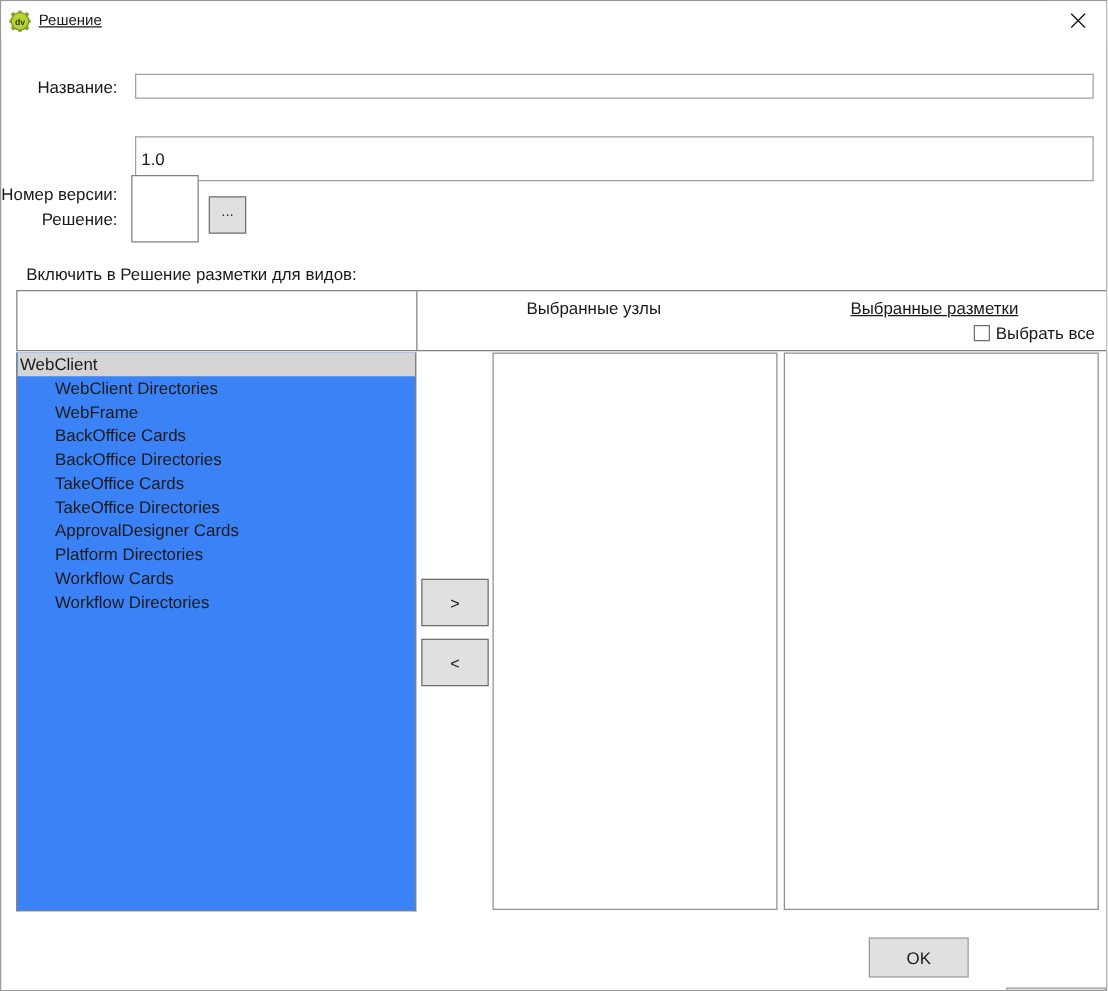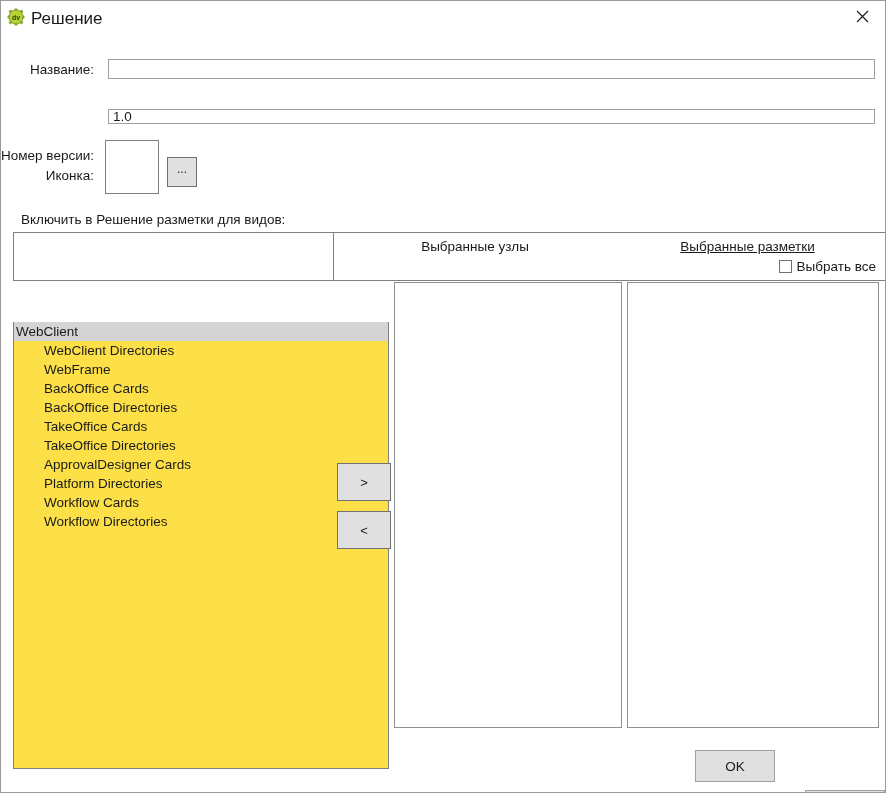--- a/index.html
+++ b/index.html
@@ -24,22 +24,23 @@
     position: absolute; left: 0; top: 0;
     width: 884px; height: 32px;
     background: #ffffff;
   }
   #app-icon {
     position: absolute; left: 6px; top: 7px;
     width: 18px; height: 18px;
   }
   #title-text {
     position: absolute; left: 30px; top: 8px;
-    font-size: 17px; color: #1a1a1a;
-    white-space: nowrap;
+    font-size: 12px; color: #1a1a1a;
+    white-space: nowrap;
+    text-decoration: underline;
   }
   #close-btn {
     position: absolute; right: 0; top: 0;
     width: 46px; height: 31px;
     display: flex; align-items: center; justify-content: center;
     background: #ffffff;
     cursor: default;
   }
   #close-btn svg { display: block; }
 
@@ -59,21 +60,21 @@
     font-size: 13.5px;
     color: #1a1a1a;
     padding: 0 4px;
     outline: none;
   }
 
   #lbl-name  { left: 0; top: 61px; width: 93px; }
   #inp-name  { left: 107px; top: 58px; width: 767px; height: 20px; }
 
   #lbl-ver   { left: 0; top: 111px; width: 93px; margin-top: 36px; }
-  #inp-ver   { left: 107px; top: 108px; width: 767px; height: 15px; }
+  #inp-ver   { left: 107px; top: 108px; width: 767px; height: 36px; }
 
   #lbl-icon  { left: 0; top: 167px; width: 93px; }
   #icon-box {
     position: absolute; left: 104px; top: 139px;
     width: 54px; height: 54px;
     background: #ffffff;
     border: 1px solid #808080;
   }
   #browse-btn {
     position: absolute; left: 166px; top: 156px;
@@ -134,26 +135,25 @@
     width: 13px; height: 13px;
     border: 1px solid #707070;
     background: #ffffff;
     display: inline-block;
     flex: 0 0 auto;
   }
 
   
   #tree-list {
     position: absolute; left: 12px; top: 281px;
-    width: 376px; height: 447px;
-    background: #fde047;
+    width: 320px; height: 447px;
+    background: #3b82f6;
     border: 1px solid #808080;
     border-top: none;
     overflow: hidden;
-    margin-top: 40px;
   }
   .tree-item {
     height: 19px;
     line-height: 19px;
     font-size: 13.5px;
     color: #1a1a1a;
     white-space: nowrap;
     padding-left: 4px;
     cursor: default;
   }
@@ -230,21 +230,21 @@
       </svg>
     </div>
   </div>
 
   <label id="lbl-name" class="form-label">Название:</label>
   <input id="inp-name" class="text-input" type="text" value="" style="">
 
   <label id="lbl-ver" class="form-label">Номер версии:</label>
   <input id="inp-ver" class="text-input" type="text" value="1.0" style="">
 
-  <label id="lbl-icon" class="form-label">Иконка:</label>
+  <label id="lbl-icon" class="form-label">Решение:</label>
   <div id="icon-box"></div>
   <div id="browse-btn">...</div>
 
   <div id="section-caption">Включить в Решение разметки для видов:</div>
 
   <div id="header-strip">
     <div id="header-divider"></div>
     <div id="hdr-nodes">Выбранные узлы</div>
     <div id="hdr-layouts">Выбранные разметки</div>
     <div id="select-all-wrap">

